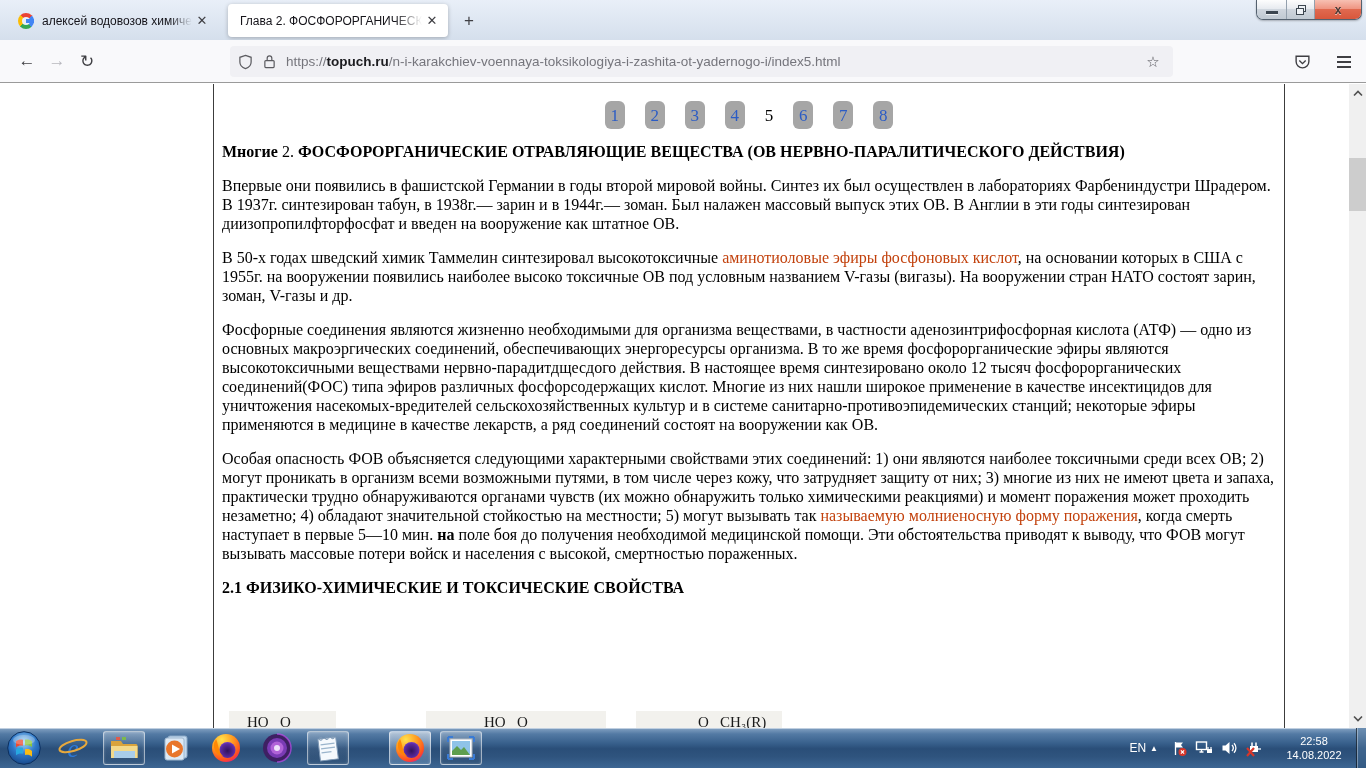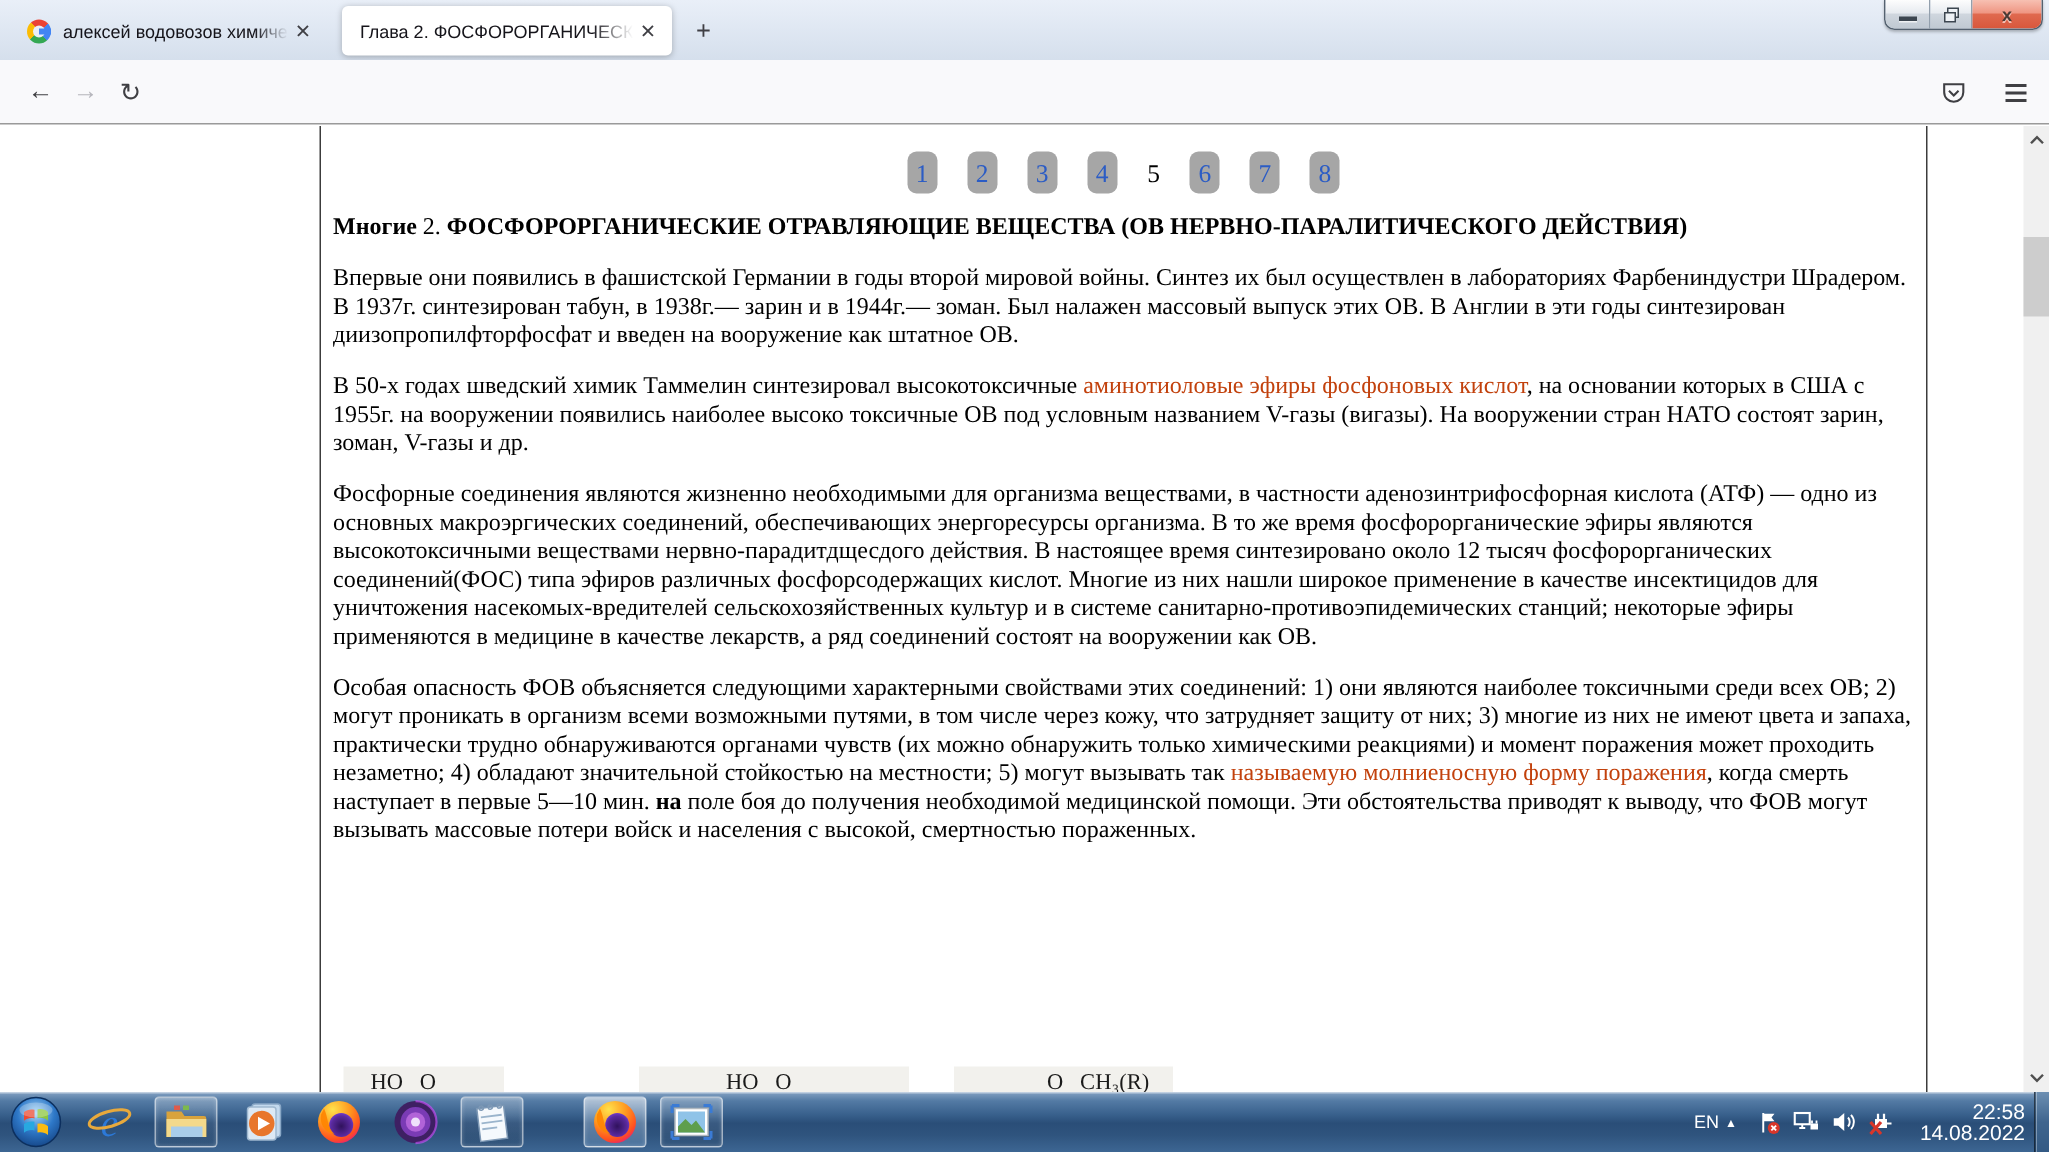--- a/index.html
+++ b/index.html
@@ -92,21 +92,21 @@
   .tb-item { width:42px; height:34px; margin-left:9px; display:flex; align-items:center; justify-content:center; border-radius:3px; }
   .tb-item.boxed { border:1px solid rgba(255,255,255,.55);
     background:linear-gradient(180deg,rgba(255,255,255,.28) 0%,rgba(255,255,255,.08) 50%,rgba(0,0,0,.10) 100%);
     box-shadow:inset 0 0 3px rgba(255,255,255,.25); }
   .tb-item.active { background:linear-gradient(180deg,rgba(255,255,255,.55) 0%,rgba(210,230,250,.35) 50%,rgba(140,180,220,.25) 100%); }
   .tb-gap { margin-left:40px; }
   .tray { position:absolute; right:0; bottom:0; height:40px; display:flex; align-items:center; }
   .tray-lang { color:#fff; font-size:12px; margin-right:4px; }
   .tray-expand { color:#fff; font-size:8px; margin-right:12px; }
   .tray-ico { width:18px; height:18px; margin-right:7px; position:relative; display:flex; align-items:center; justify-content:center; }
-  .tray-clock { color:#fff; font-size:14px; line-height:14px; text-align:right; width:72px; margin:0 6px 0 8px; }
+  .tray-clock { color:#fff; font-size:11px; line-height:14px; text-align:center; width:72px; margin:0 6px 0 8px; }
   .show-desktop { width:10px; height:40px; border-left:1px solid rgba(0,0,0,.55);
     box-shadow:inset 1px 0 0 rgba(255,255,255,.35);
     background:linear-gradient(180deg,#6d8fb2 0%,#3f658e 50%,#335a84 100%); }
 </style>
 </head>
 <body>
 
 <div class="tabstrip">
   <div class="tab inactive">
     <span class="gicon"></span>
@@ -133,20 +133,31 @@
         <span class="close-x">x</span>
       </div>
   </div>
 </div>
 
 <div class="navbar">
   <div class="nav-btn back">←</div>
   <div class="nav-btn disabled">→</div>
   <div class="nav-btn">↻</div>
 
+  <div class="urlbar">
+    <svg width="15" height="16" viewBox="0 0 16 16">
+      <path d="M8 1l6 2v5c0 3.5-2.5 6-6 7-3.5-1-6-3.5-6-7V3z" fill="none" stroke="#5b5b60" stroke-width="1.3"></path>
+    </svg>
+    <svg width="13" height="15" viewBox="0 0 14 16" style="margin-left:10px">
+      <rect x="2" y="7" width="10" height="7.5" rx="1" fill="none" stroke="#5b5b60" stroke-width="1.3"></rect>
+      <path d="M4.5 7V4.5a2.5 2.5 0 015 0V7" fill="none" stroke="#5b5b60" stroke-width="1.3"></path>
+    </svg>
+    <span class="url-text"><span>https://</span><span class="domain">topuch.ru</span><span>/n-i-karakchiev-voennaya-toksikologiya-i-zashita-ot-yadernogo-i/index5.html</span></span>
+    <span class="star-btn">☆</span>
+  </div>
 
   <div class="right-icons">
     <div class="icon-btn">
       <svg width="17" height="17" viewBox="0 0 16 16">
         <path d="M2 3h12v5a6 6 0 01-12 0z" fill="none" stroke="#3f3f43" stroke-width="1.3"></path>
         <path d="M5 7l3 3 3-3" fill="none" stroke="#3f3f43" stroke-width="1.3"></path>
       </svg>
     </div>
     <div class="icon-btn">
       <span class="hamburger">
@@ -177,20 +188,21 @@
     </div>
 
     <p>Впервые они появились в фашистской Германии в годы второй мировой войны. Синтез их был осуществлен в лабораториях Фарбениндустри Шрадером. В 1937г. синтезирован табун, в 1938г.— зарин и в 1944г.— зоман. Был налажен массовый выпуск этих ОВ. В Англии в эти годы синтезирован диизопропилфторфосфат и введен на вооружение как штатное ОВ.</p>
 
     <p><span>В 50-х годах шведский химик Таммелин синтезировал высокотоксичные </span><a class="textlink" href="#">аминотиоловые эфиры фосфоновых кислот</a><span>, на основании которых в США с 1955г. на вооружении появились наиболее высоко токсичные ОВ под условным названием V-газы (вигазы). На вооружении стран НАТО состоят зарин, зоман, V-газы и др.</span></p>
 
     <p>Фосфорные соединения являются жизненно необходимыми для организма веществами, в частности аденозинтрифосфорная кислота (АТФ) — одно из основных макроэргических соединений, обеспечивающих энергоресурсы организма. В то же время фосфорорганические эфиры являются высокотоксичными веществами нервно-парадитдщесдого действия. В настоящее время синтезировано около 12 тысяч фосфорорганических соединений(ФОС) типа эфиров различных фосфорсодержащих кислот. Многие из них нашли широкое применение в качестве инсектицидов для уничтожения насекомых-вредителей сельскохозяйственных культур и в системе санитарно-противоэпидемических станций; некоторые эфиры применяются в медицине в качестве лекарств, а ряд соединений состоят на вооружении как ОВ.</p>
 
     <p><span>Особая опасность ФОВ объясняется следующими характерными свойствами этих соединений: 1) они являются наиболее токсичными среди всех ОВ; 2) могут проникать в организм всеми возможными путями, в том числе через кожу, что затрудняет защиту от них; 3) многие из них не имеют цвета и запаха, практически трудно обнаруживаются органами чувств (их можно обнаружить только химическими реакциями) и момент поражения может проходить незаметно; 4) обладают значительной стойкостью на местности; 5) могут вызывать так </span><a class="textlink" href="#">называемую молниеносную форму поражения</a><span>, когда смерть наступает в первые 5—10 мин. </span><b>на</b><span> поле боя до получения необходимой медицинской помощи. Эти обстоятельства приводят к выводу, что ФОВ могут вызывать массовые потери войск и населения с высокой, смертностью пораженных.</span></p>
 
+    <p class="h21">2.1 ФИЗИКО-ХИМИЧЕСКИЕ И ТОКСИЧЕСКИЕ СВОЙСТВА</p>
 
   </div>
 
   <div class="formula-row" style="left:213px">
     <div class="formula f1">HO&nbsp;&nbsp;&nbsp;O</div>
     <div class="formula f2">HO&nbsp;&nbsp;&nbsp;O</div>
     <div class="formula f3">O&nbsp;&nbsp;&nbsp;CH₃(R)</div>
   </div>
 
   <div class="scrollbar">

